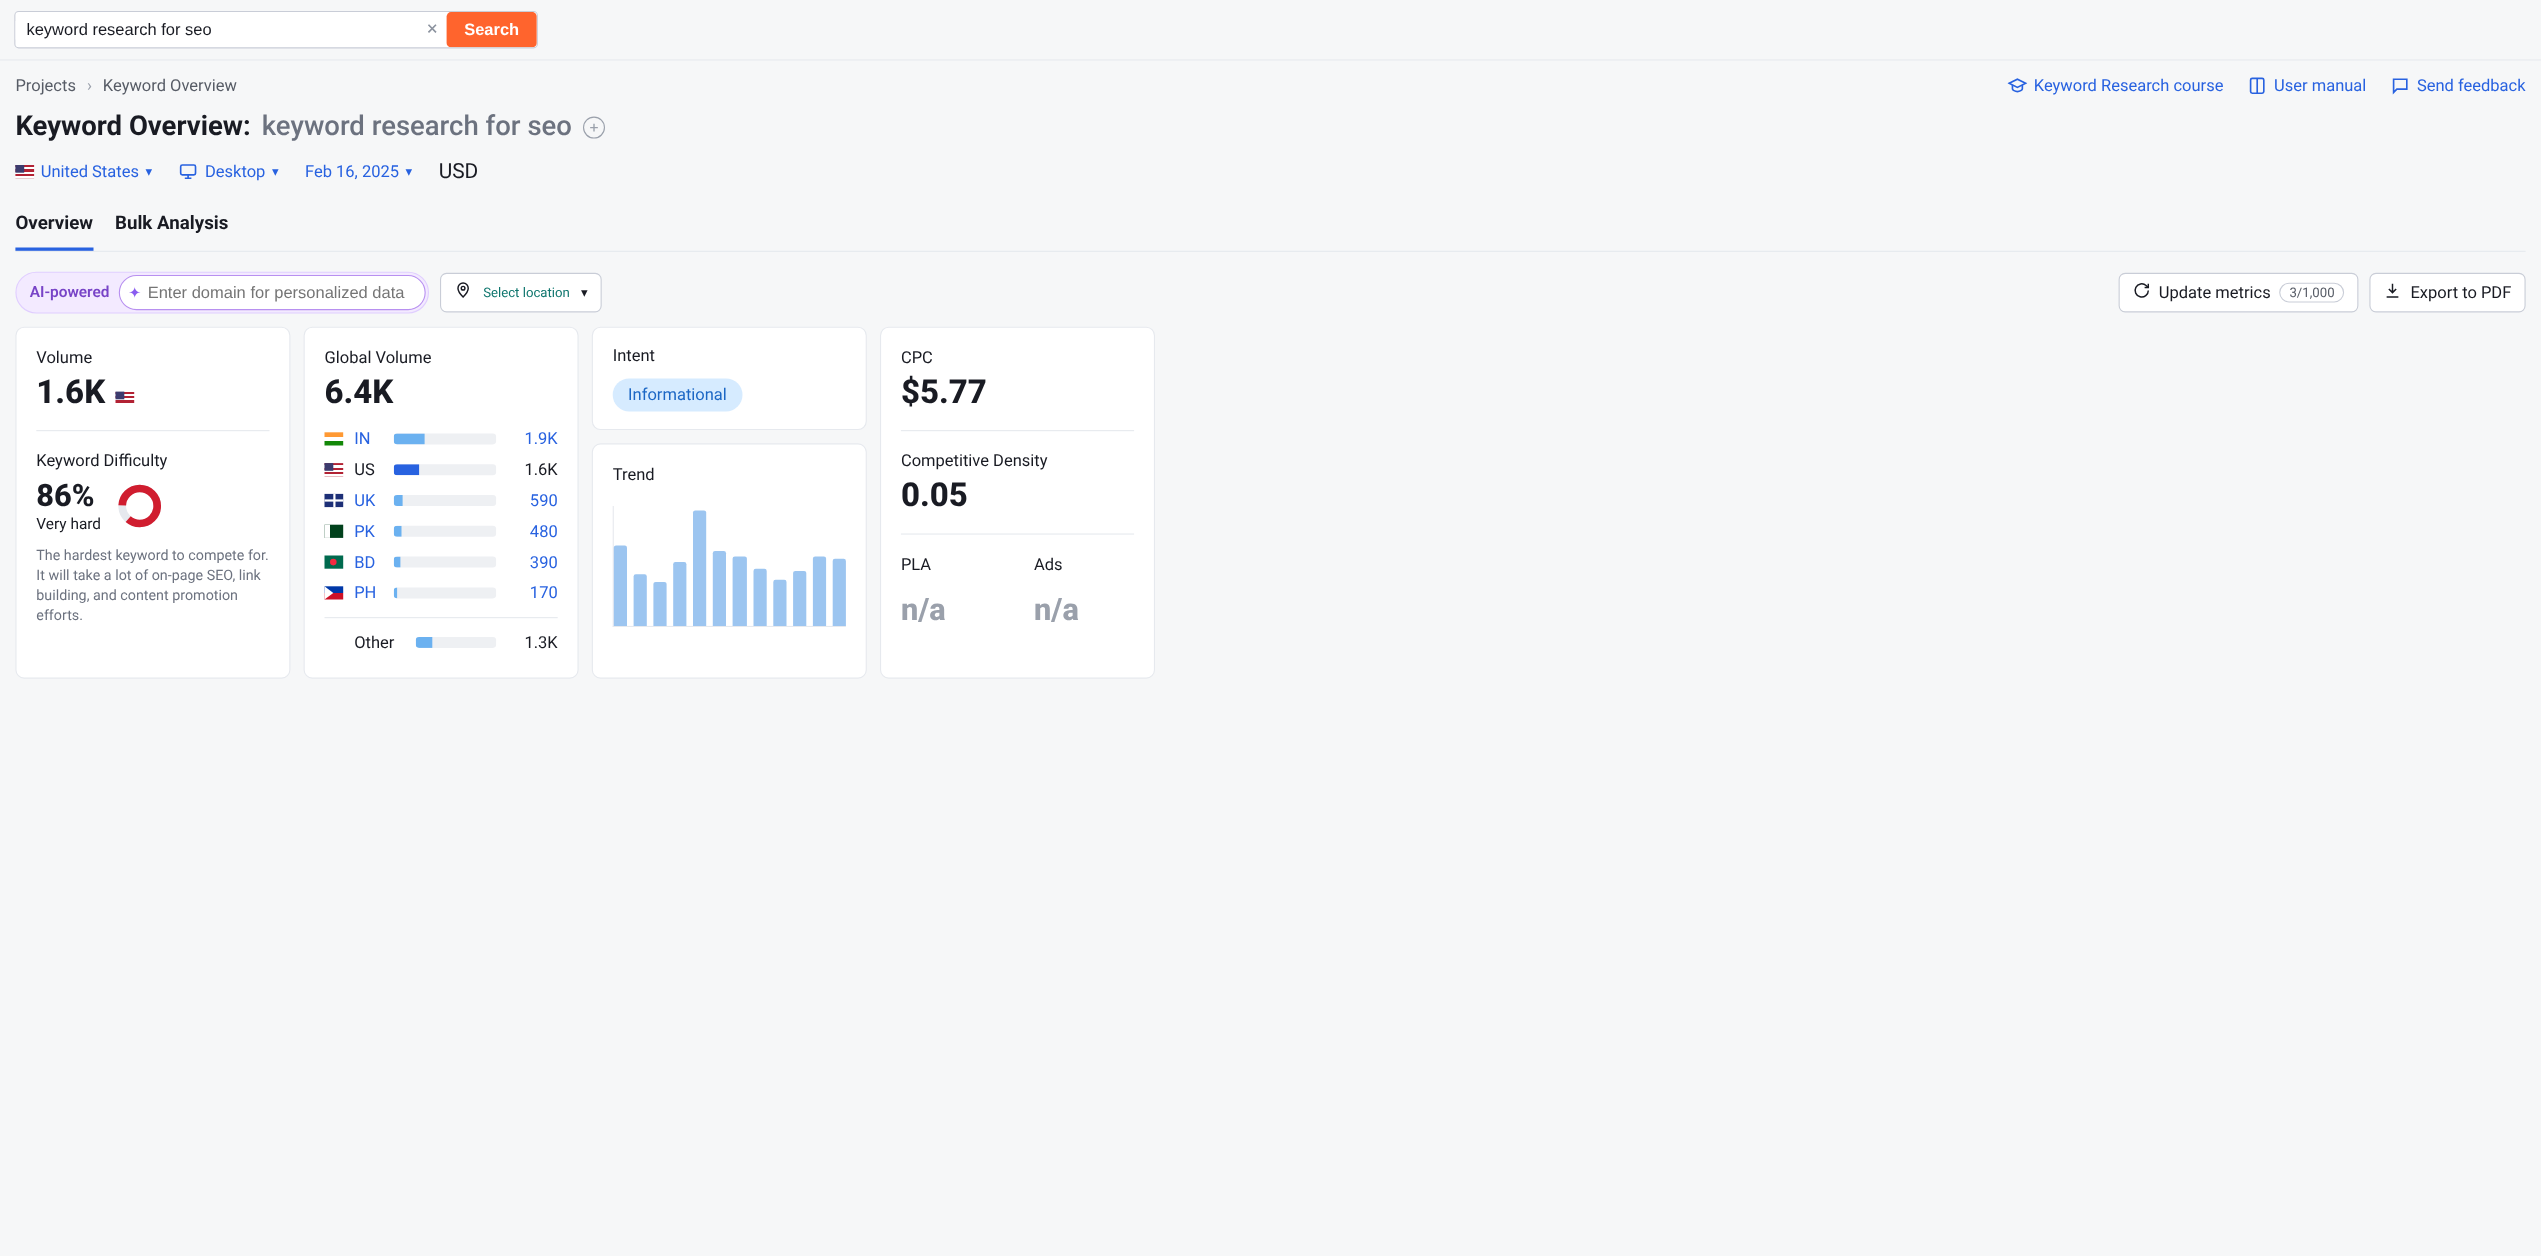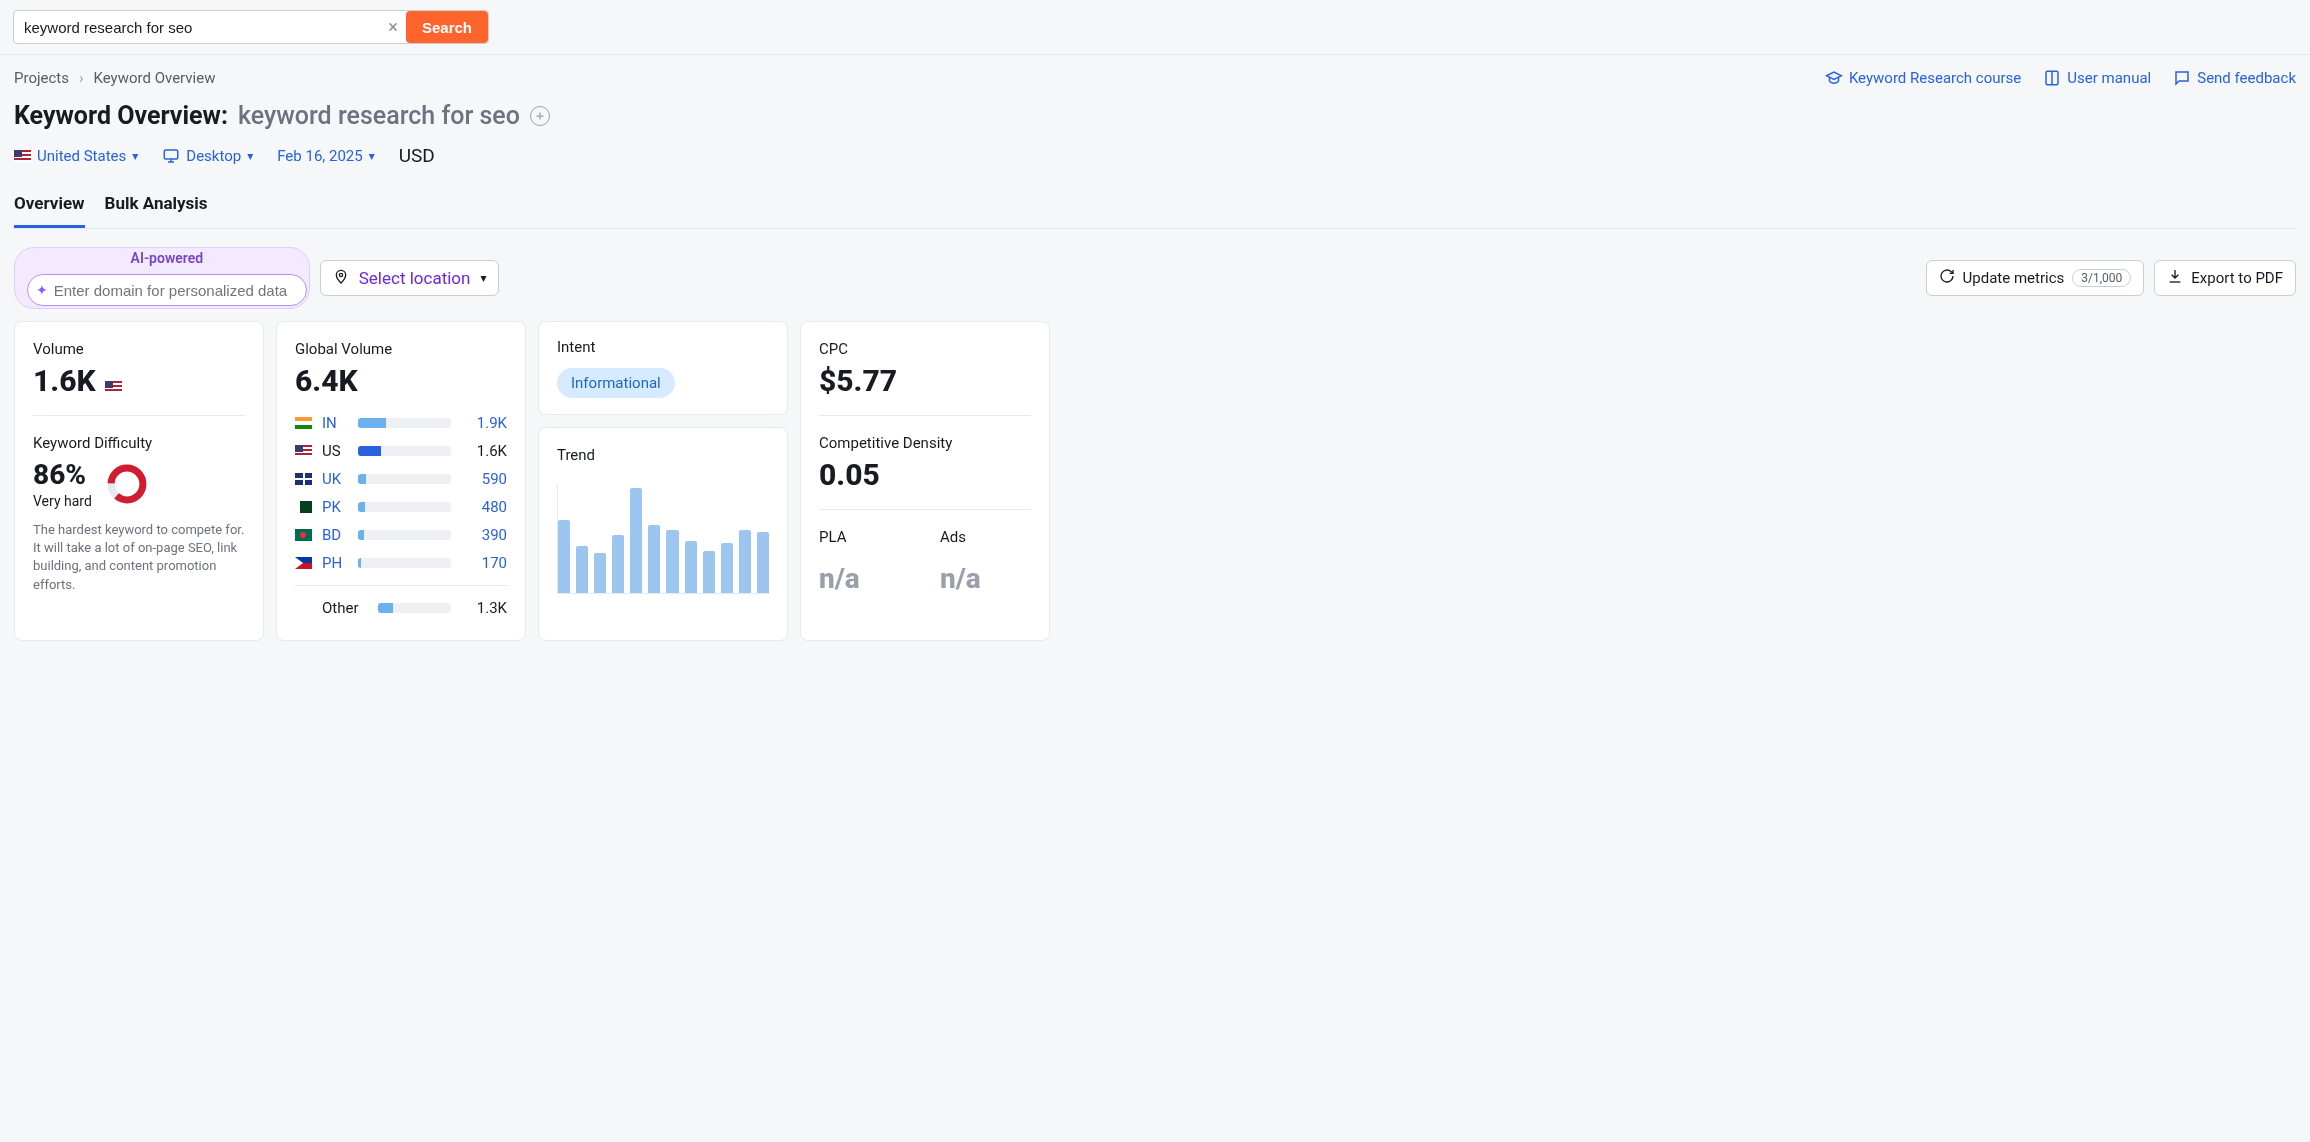--- a/index.html
+++ b/index.html
@@ -51,21 +51,21 @@
   .picker .chev-down { color: #2862e0; font-size: 12px; }
   .usd { color: #191b23; font-size: 19px; }
   
   .tabs { display: flex; gap: 20px; margin-bottom: 0px; border-bottom: 1px solid #e6e9ee; }
   .tab { padding: 6px 0 12px 0; font-size: 17px; font-weight: 700; color: #191b23; cursor: pointer; }
   .tab.active { border-bottom: 3px solid #2862e0; }
   
   .toolbar { display: flex; align-items: center; gap: 10px; padding: 18px 14px 12px 14px; }
   .ai-badge {
     display:flex; align-items:center; background:#f3eaff; border:1px solid #e0ceff;
-    border-radius: 20px; padding: 2px 2px 2px 12px; gap:8px;flex-direction:column;
+    border-radius: 20px; padding: 2px 2px 2px 12px; gap:8px;
   }
   .ai-text { color:#7844c7; font-size:14px; font-weight:600; }
   .ai-input {
     background:#fff; border:1px solid #b890f0; border-radius:18px; padding:0 12px 0 8px;
     display:flex; align-items:center; gap:6px; height:32px;
   }
   .ai-input input { border:none; outline:none; font-size:15px; width:240px; color:#6c727f; }
   .loc-select {
     background:#fff; border:1px solid #c9cdd7; border-radius:6px; height:36px;
     display:flex; align-items:center; gap:10px; padding:0 12px; cursor:pointer;
@@ -244,21 +244,21 @@
       <input placeholder="Enter domain for personalized data" style="">
     </div>
   </div>
   <div class="loc-select">
     <span>
       <svg viewBox="0 0 24 24" width="16" height="16" fill="none" stroke="#191b23" stroke-width="2">
           <path d="M12 21s-7-7-7-12a7 7 0 1 1 14 0c0 5-7 12-7 12z"></path>
           <circle cx="12" cy="9" r="2.5"></circle>
         </svg>
     </span>
-    <span style="color:#6d28d9;font-size:17px;">Select location</span>
+    <span style="color:#0f766e;font-size:12px;">Select location</span>
     <span style="font-size:12px;">▾</span>
   </div>
   <div class="spacer"></div>
   <div class="btn-gray">
     <span>
       <svg viewBox="0 0 24 24" width="16" height="16" fill="none" stroke="#191b23" stroke-width="2">
           <path d="M21 12a9 9 0 1 1-3-6.7L21 8"></path>
           <path d="M21 3v5h-5"></path>
         </svg>
     </span>

